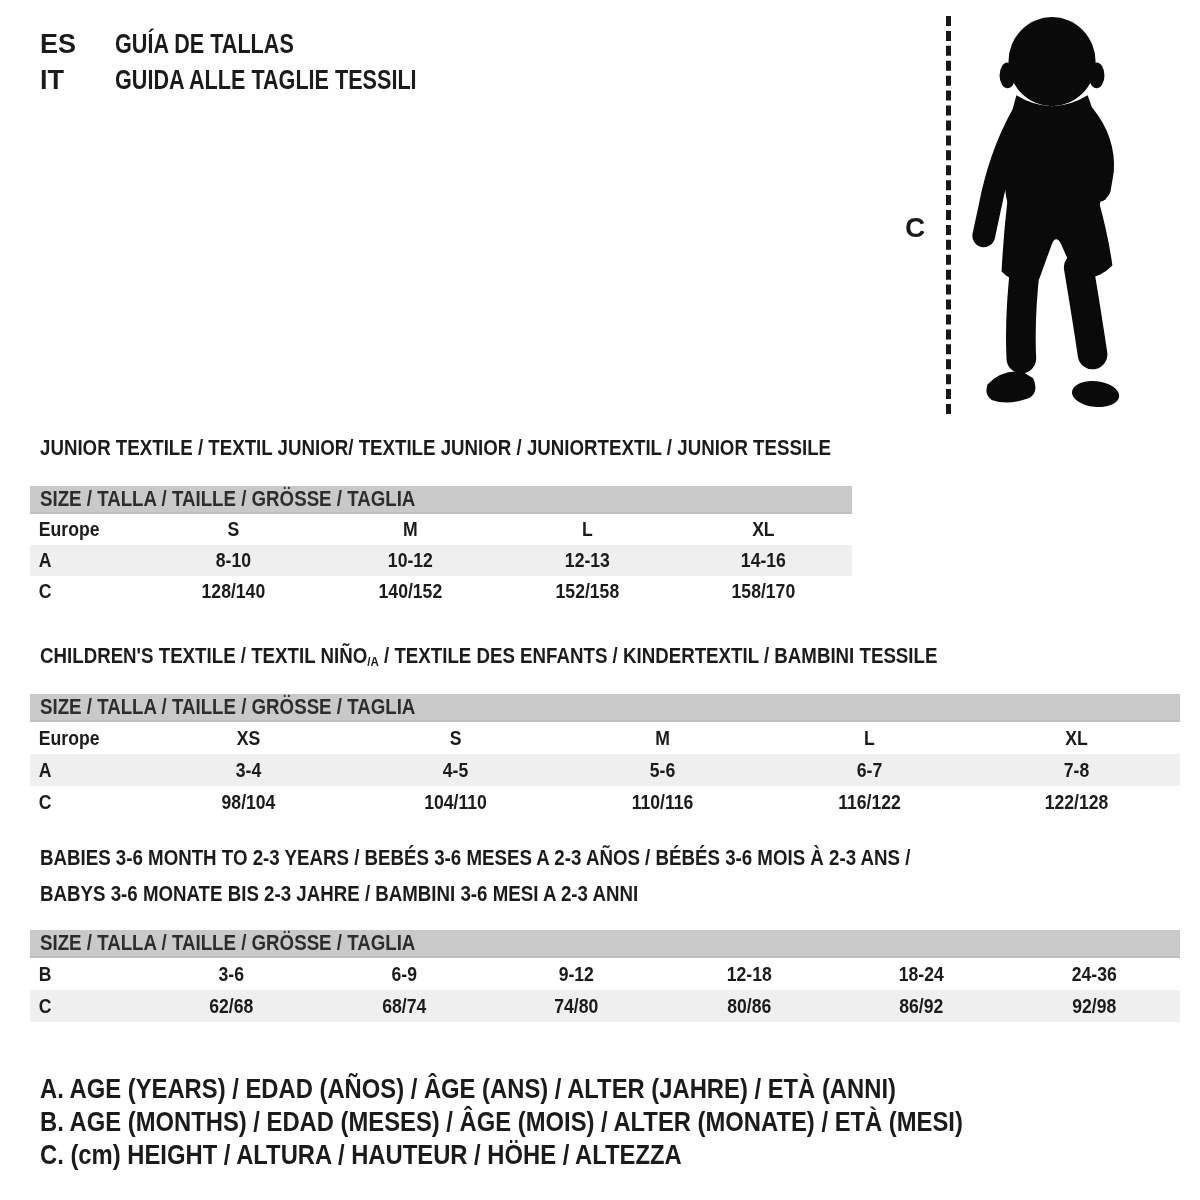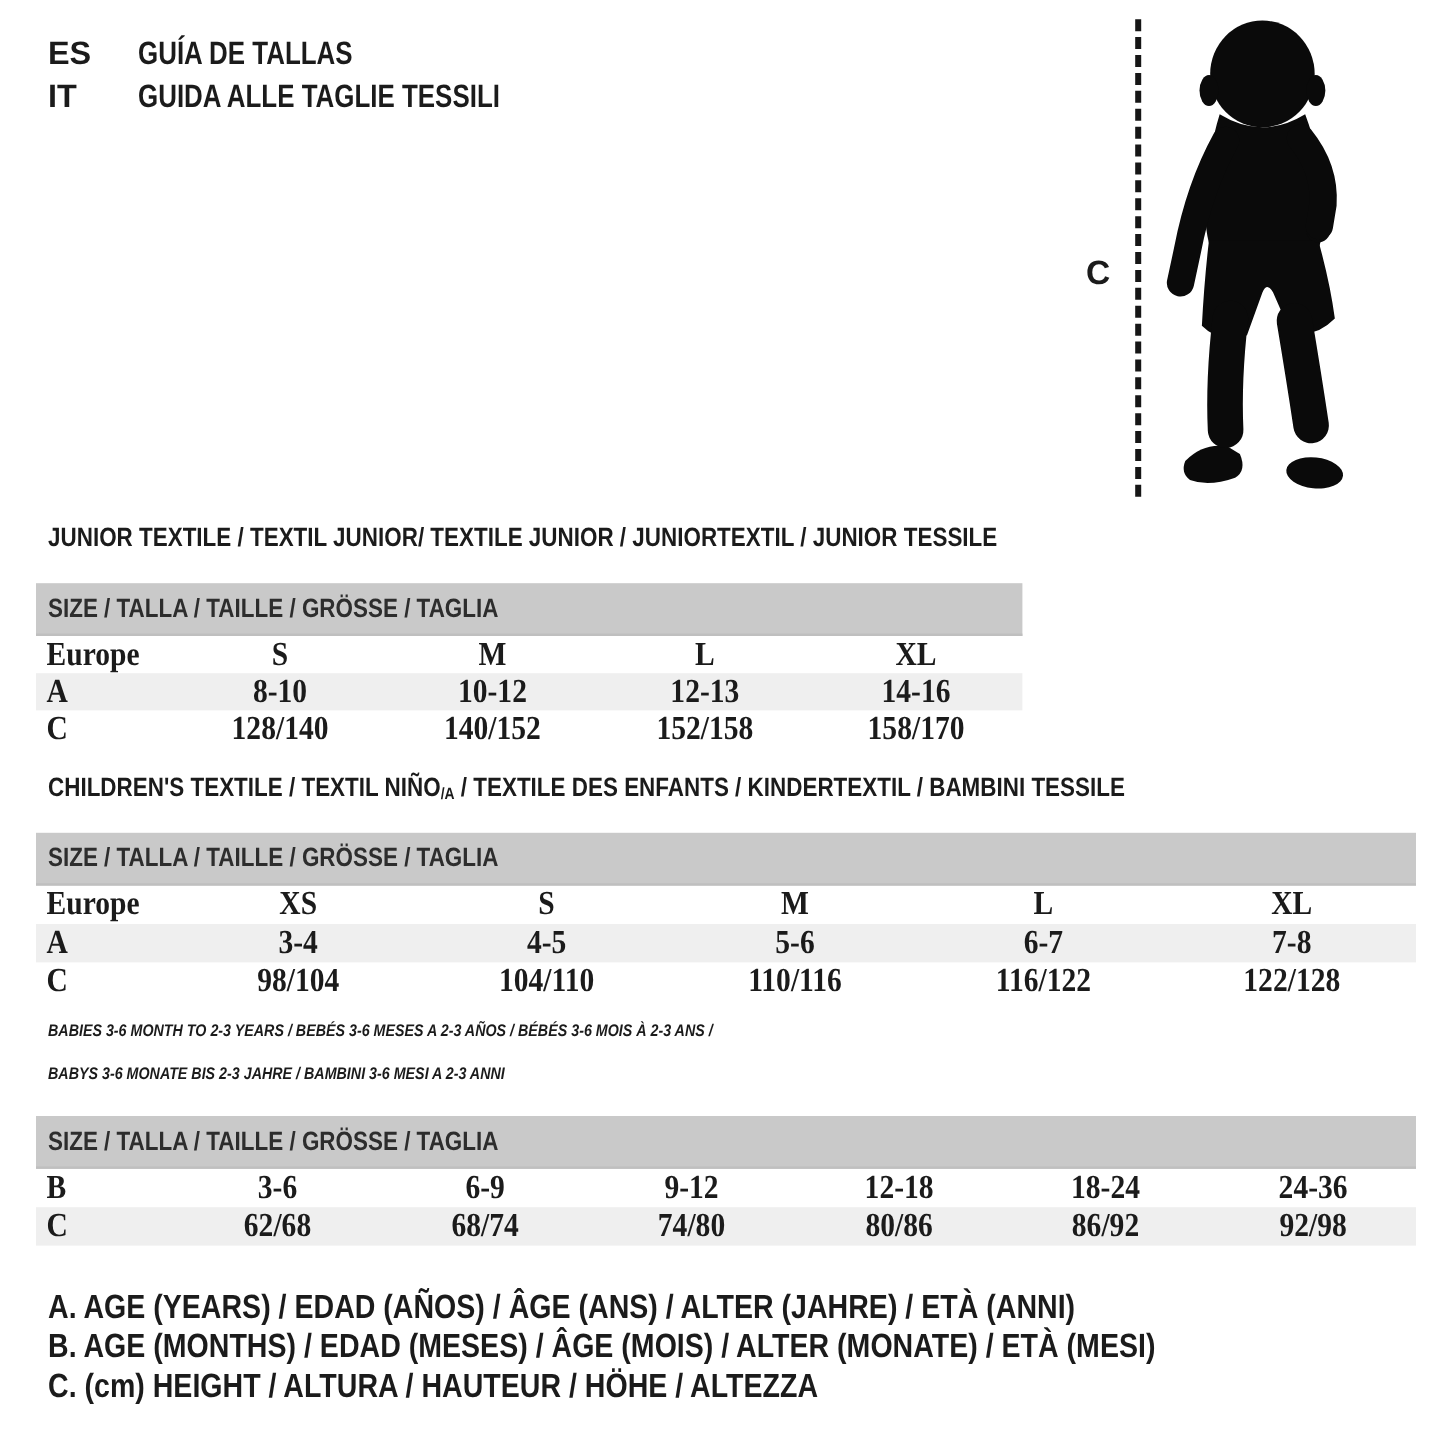--- a/index.html
+++ b/index.html
@@ -25,33 +25,33 @@
   .lang-row{display:grid;grid-template-columns:75px auto;align-items:center;height:36.6px;font-size:27px;}
   .lang-title{transform:scaleX(0.8);}
   
   .measure-line{left:946px;top:16px;height:398px;width:0;border-left:5px dashed #161616;}
   .measure-label{left:905px;top:212px;font-size:28px;}
   
   .size-table{left:30px;}
   .t-junior{width:822px;}
   .t-wide{width:1150px;}
   .size-bar{
-    height:44px;background:var(--bar-bg);
+    height:28px;background:var(--bar-bg);
     display:flex;align-items:center;padding-left:10px;box-sizing:border-box;
     font-size:22px;color:#2d2d2d;border-bottom:2px solid #bfbfbf;
   }
-  .trow{display:grid;align-items:center;font-size:28px;font-family:Liberation Serif, serif;}
+  .trow{display:grid;align-items:center;font-size:20px;}
   .t-junior .trow{grid-template-columns:115px repeat(4,1fr);height:31px;}
   .t-children .trow{grid-template-columns:115px repeat(5,1fr);height:32px;}
   .t-babies .trow{grid-template-columns:115px repeat(6,1fr);height:32px;}
   .trow.striped{background:var(--stripe-bg);}
   .tlabel{padding-left:10px;transform:scaleX(0.88);transform-origin:0 50%;white-space:nowrap;}
   .tval{text-align:center;transform:scaleX(0.88);transform-origin:50% 50%;white-space:nowrap;}
   
-  .babies-title{font-size:14px;line-height:36px;font-style:italic;}
+  .babies-title{font-size:22px;line-height:36px;}
   .babies-title .line{transform:scaleX(0.85);transform-origin:0 50%;display:block;white-space:nowrap;}
   
   .sub-a{font-size:0.62em;position:relative;top:3px;}
   
   .legend{left:40px;top:1072px;font-size:28px;line-height:33px;}
   .legend .line{display:block;transform:scaleX(0.85);transform-origin:0 50%;white-space:nowrap;}
 </style>
 </head>
 <body>
 

